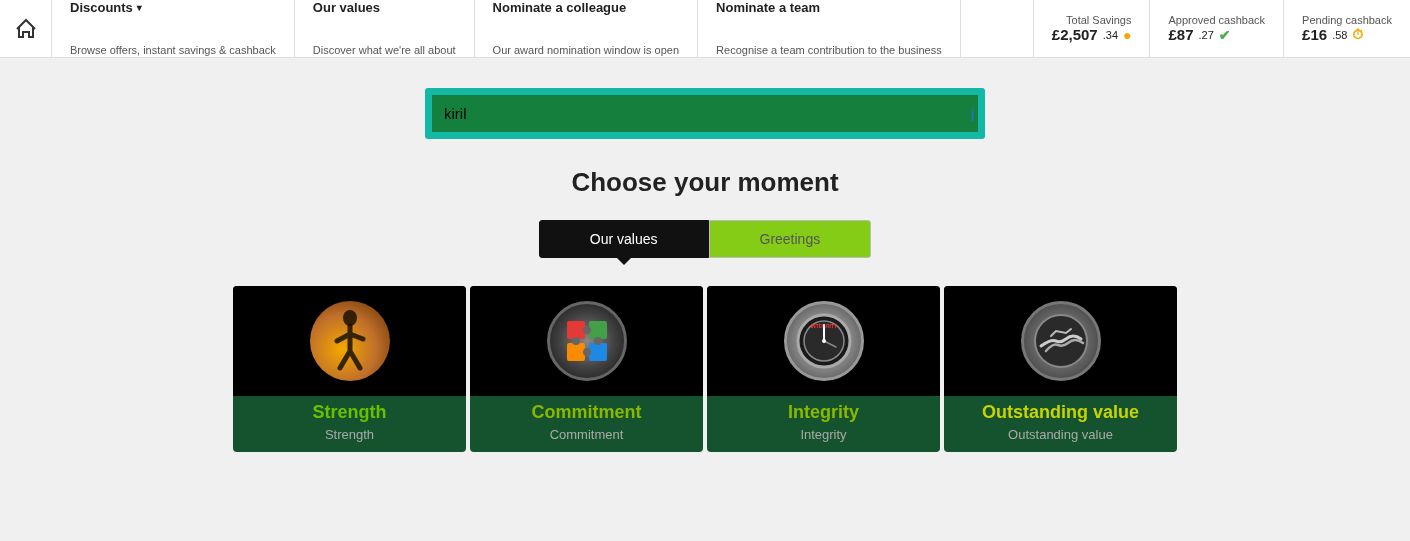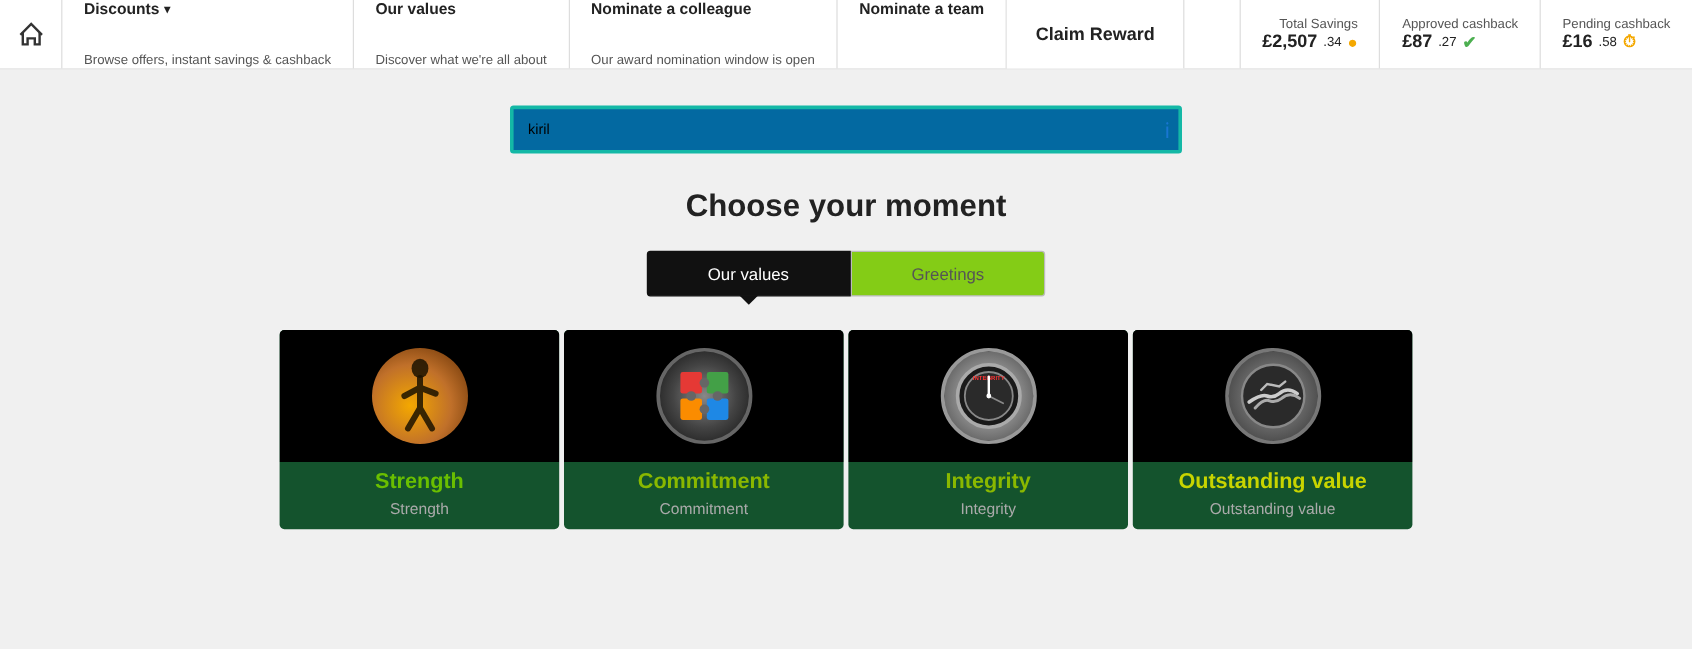--- a/index.html
+++ b/index.html
@@ -99,24 +99,24 @@
 
     
     .search-wrap {
       width: 560px;
       position: relative;
       margin-bottom: 28px;
     }
     .search-input {
       width: 100%;
       padding: 10px 40px 10px 12px;
-      border: 3px solid #14b8a6;
+      border: 7px solid #14b8a6;
       border-radius: 3px;
-      font-size: 12px;
-      background: #0369a1;
+      font-size: 15px;
+      background: #15803d;
       outline: none;
     }
     .search-info-icon {
       position: absolute;
       right: 10px;
       top: 50%;
       transform: translateY(-50%);
       color: #1976d2;
       font-size: 18px;
       cursor: pointer;
@@ -264,25 +264,23 @@
     <div class="nav-item-title">
       <span>Nominate a colleague</span>
     </div>
     <div class="nav-item-sub">Our award nomination window is open</div>
   </div>
 
   <div class="nav-item">
     <div class="nav-item-title">
       <span>Nominate a team</span>
     </div>
-  </div>
-
-  <div class="nav-claim">
-    <span>Claim Reward</span>
-  </div>
+    <div class="nav-item-sub">Recognise a team contribution to the business</div>
+  </div>
+
 
   <div class="nav-stats">
     <div class="nav-stat">
       <div class="nav-stat-label">Total Savings</div>
       <div class="nav-stat-value">
         <span>£2,507</span>
           <span style="font-size:11px;font-weight:normal;">.34</span>
         <span class="stat-icon-gold">●</span>
       </div>
     </div>

